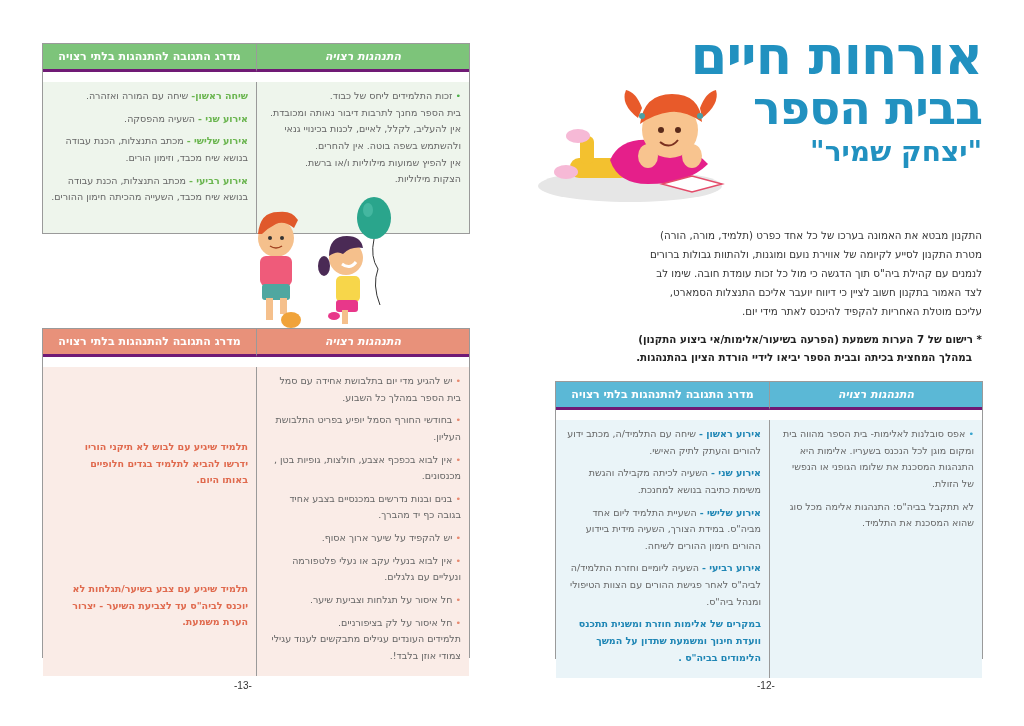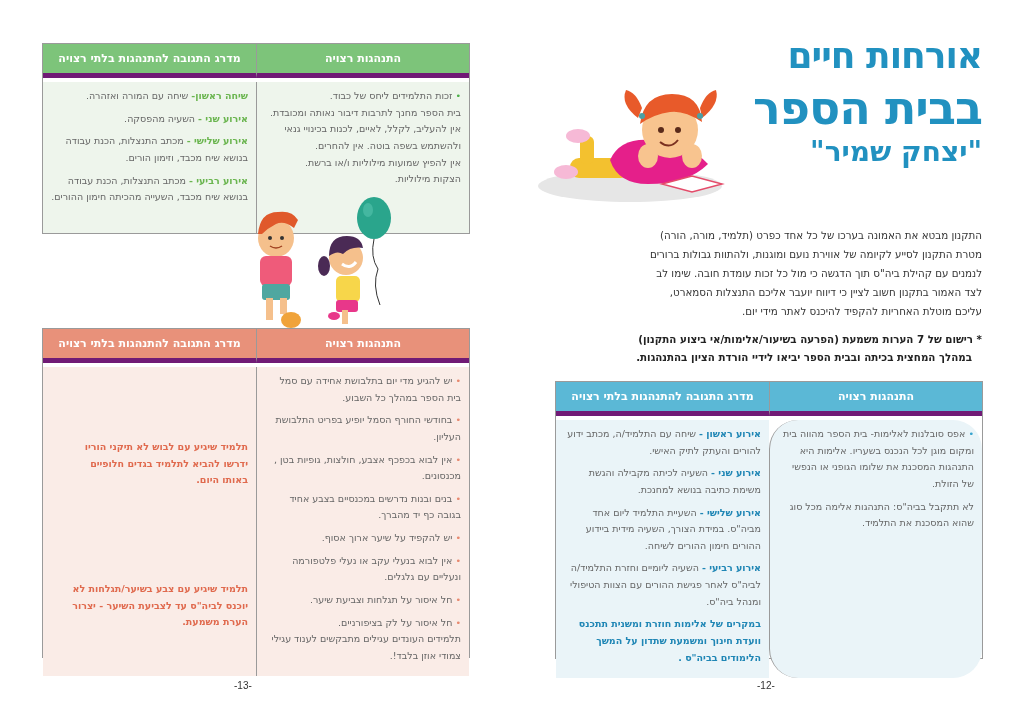--- a/index.html
+++ b/index.html
@@ -18,24 +18,24 @@
       grid-template-columns: 1fr 1fr;
       font-size: 9.5px;
       line-height: 1.75;
     }
     .tbl .th {
       color: #fff;
       text-align: center;
       font-weight: bold;
       font-size: 11px;
       display: flex; align-items: center; justify-content: center;
-      height: 34px;
-      border-bottom: 5px solid #701a75;
-    }
-    .tbl .th.first { border-left: 1px solid #9a9a9a; }
+      height: 28px;
+      border-bottom: 3px solid #701a75;
+    }
+    .tbl .th.first { border-left: 1px solid #9a9a9a; font-style: italic; }
     .tbl .td { padding: 6px 8px 6px 8px; text-align: right; color: #666; }
     .tbl .td.first { border-left: 1px solid #9a9a9a; }
     .tbl p { margin-bottom: 6px; }
     .tbl .line { display: block; }
 
     
     .tbl-green { left: 42px; top: 43px; width: 428px; height: 191px; grid-template-rows: 38px 1fr; }
     .tbl-green .th { background: #7dc47a; }
     .tbl-green .td { background: #eef5ec; }
     .tbl-green .kw { color: #6ab54f; font-weight: bold; }
@@ -53,21 +53,21 @@
     
     .tbl-blue { left: 555px; top: 381px; width: 428px; height: 278px; grid-template-rows: 38px 1fr; }
     .tbl-blue .th { background: #5bb8d6; }
     .tbl-blue .td { background: #eaf4f8; }
     .tbl-blue .kw { color: #1f86b5; font-weight: bold; margin-top: 24px; }
     .tbl-blue .bullet { color: #3aa5cf; }
     .tbl-blue .strong { color: #1f86b5; font-weight: bold; }
 
     
     .title { position: absolute; right: 42px; top: 30px; direction: rtl; text-align: right; color: #2191c0; font-weight: bold; }
-    .title .t1 { font-size: 36px; line-height: 52px; letter-spacing: -1px; }
+    .title .t1 { font-size: 53px; line-height: 52px; letter-spacing: -1px; }
     .title .t2 { font-size: 46px; line-height: 52px; letter-spacing: -1px; }
     .title .t3 { font-size: 28px; line-height: 36px; margin-right: 0; }
 
     .intro {
       position: absolute; left: 560px; top: 226px; width: 422px;
       direction: rtl; text-align: right; font-size: 10.3px; line-height: 19px; color: #333;
     }
     .note {
       position: absolute; left: 560px; top: 330px; width: 422px;
       direction: rtl; text-align: right; font-size: 10.3px; line-height: 18px; color: #222; font-weight: bold;
@@ -200,21 +200,21 @@
 
 <div class="note">
   <div>* רישום של 7 הערות משמעת (הפרעה בשיעור/אלימות/אי ביצוע התקנון)</div>
   <div style="padding-right:10px;">במהלך המחצית בכיתה ובבית הספר יביאו לידיי הורדת הציון בהתנהגות.</div>
 </div>
 
 <div class="tbl tbl-blue">
   <div class="th first" style="order:1;">התנהגות רצויה</div>
   <div class="th" style="order:2;">מדרג התגובה להתנהגות בלתי רצויה</div>
 
-  <div class="td first" style="order:3;border-radius:29px;">
+  <div class="td first" style="order:3;">
     <p>
       <span class="bullet">•</span>
       <span>אפס סובלנות לאלימות- בית הספר מהווה</span>
       <span>בית ומקום מוגן לכל הנכנס בשעריו. אלימות היא</span>
       <span>התנהגות המסכנת את שלומו הגופני או הנפשי של</span>
       <span>הזולת.</span>
     </p>
     <p>
       <span>לא תתקבל בביה"ס: התנהגות אלימה מכל סוג</span>
       <span>שהוא המסכנת את התלמיד.</span>

